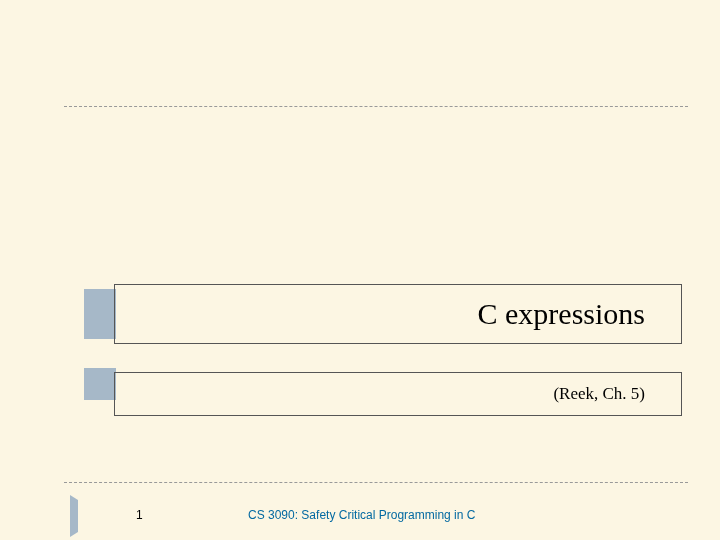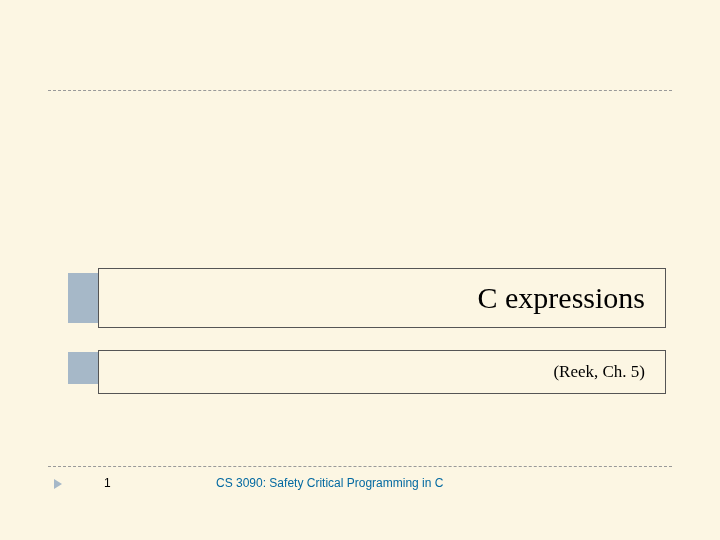--- a/index.html
+++ b/index.html
@@ -1,15 +1,15 @@
 <!DOCTYPE html>
 <html><head>
 <meta charset="utf-8">
 <style>
-  * { margin: 0; padding: 0; box-sizing: border-box; }
+  * { margin: 0; padding: 16px; box-sizing: border-box; }
   html, body { width: 720px; height: 540px; overflow: hidden; }
   body {
     background: #fcf6e3;
     font-family: "Times New Roman", Times, serif;
     position: relative;
   }
   .divider-top {
     position: absolute;
     top: 90px;
     left: 48px;
@@ -59,21 +59,21 @@
     position: absolute;
     left: 0;
     top: 6px;
     width: 30px;
     height: 32px;
     background: #a6b8c8;
   }
   .subtitle-box {
     position: absolute;
     left: 30px;
-    top: 4px;
+    top: 10px;
     width: 568px;
     height: 44px;
     border: 1px solid #555;
     display: flex;
     align-items: center;
     justify-content: flex-end;
     padding-right: 20px;
   }
   .subtitle-text {
     font-size: 17px;

